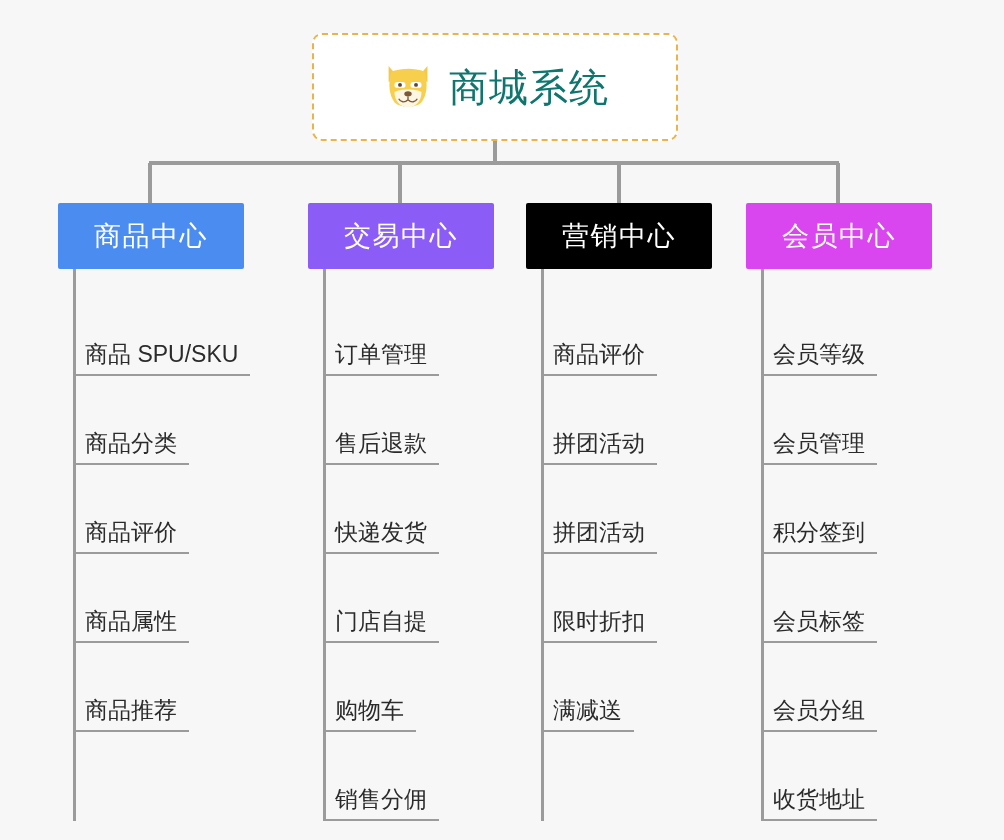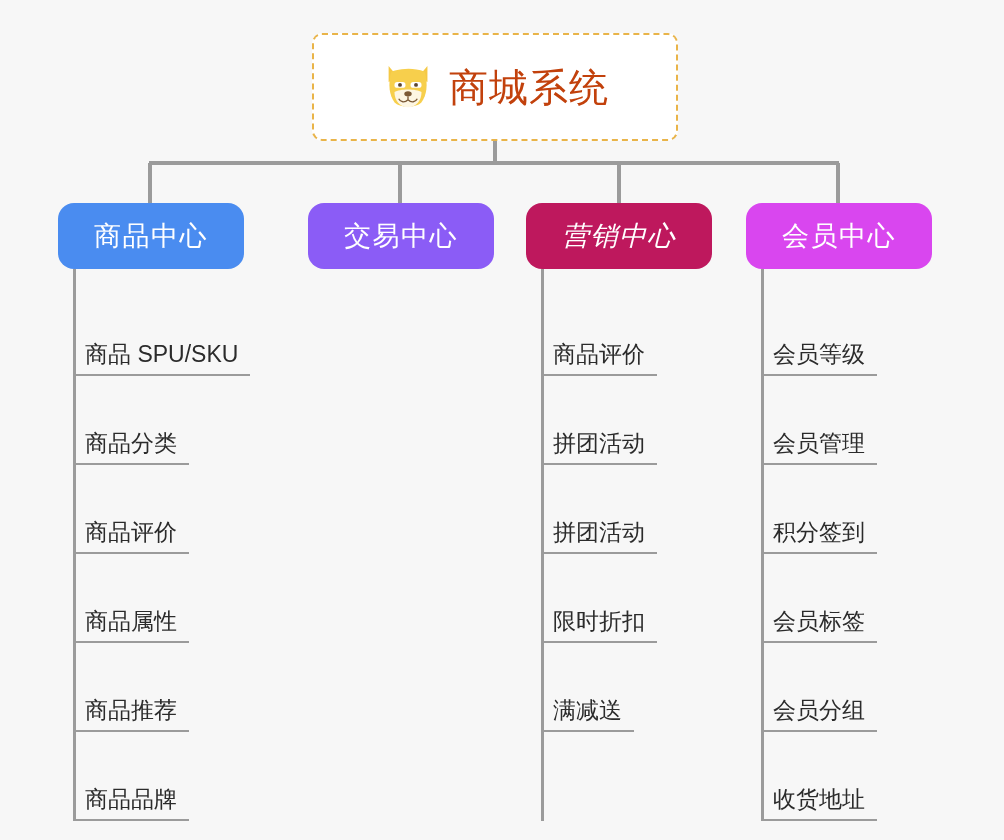--- a/index.html
+++ b/index.html
@@ -36,21 +36,21 @@
     gap: 14px;
   }
   .root-icon {
     width: 54px;
     height: 54px;
     flex: 0 0 auto;
     display: block;
   }
   .root-title {
     font-size: 39px;
-    color: #c2410c;
+    color: #0f766e;
     letter-spacing: 1px;
     line-height: 1;
     white-space: nowrap;
   }
 
   
   #connectors {
     position: absolute;
     left: 0;
     top: 0;
@@ -60,21 +60,21 @@
   }
 
   
   .column {
     position: absolute;
     top: 203px;
   }
   .cat-node {
     box-sizing: border-box;
     height: 66px;
-    border-radius: 16px;
+    border-radius: 2px;
     display: flex;
     align-items: center;
     justify-content: center;
     color: #ffffff;
     font-size: 27px;
     letter-spacing: 1.5px;
     white-space: nowrap;
   }
   .items {
     position: relative;
@@ -106,21 +106,21 @@
   }
 
   
   .col-0 { left: 58px;  width: 186px; }
   .col-1 { left: 308px; width: 186px; }
   .col-2 { left: 526px; width: 186px; }
   .col-3 { left: 746px; width: 186px; }
 
   .col-0 .cat-node { background: #4a8cf0; }
   .col-1 .cat-node { background: #8b5cf6; }
-  .col-2 .cat-node { background: #be185d; font-style: italic; }
+  .col-2 .cat-node { background: #000000; }
   .col-3 .cat-node { background: #d946ef; }
 
   .col-0 .trunk { left: 15px; height: 552px; }
   .col-1 .trunk { left: 15px; height: 552px; }
   .col-2 .trunk { left: 15px; height: 552px; }
   .col-3 .trunk { left: 15px; height: 552px; }
 
   .col-0 .items { padding-left: 15px; }
   .col-1 .items { padding-left: 15px; }
   .col-2 .items { padding-left: 15px; }
@@ -175,30 +175,48 @@
         </div>
       <div class="item">
           <span class="item-label">商品评价</span>
         </div>
       <div class="item">
           <span class="item-label">商品属性</span>
         </div>
       <div class="item">
           <span class="item-label">商品推荐</span>
         </div>
-      <div class="item">
-          <span class="item-label">商品品牌</span>
-        </div>
     </div>
   </div>
 
   <div class="column col-1">
     <div class="cat-node">
       <span>交易中心</span>
     </div>
+    <div class="items">
+      <div class="trunk"></div>
+      <div class="item">
+          <span class="item-label">订单管理</span>
+        </div>
+      <div class="item">
+          <span class="item-label">售后退款</span>
+        </div>
+      <div class="item">
+          <span class="item-label">快递发货</span>
+        </div>
+      <div class="item">
+          <span class="item-label">门店自提</span>
+        </div>
+      <div class="item">
+          <span class="item-label">购物车</span>
+        </div>
+      <div class="item">
+          <span class="item-label">销售分佣</span>
+        </div>
+    </div>
   </div>
 
   <div class="column col-2">
     <div class="cat-node">
       <span>营销中心</span>
     </div>
     <div class="items">
       <div class="trunk"></div>
       <div class="item">
           <span class="item-label">商品评价</span>

